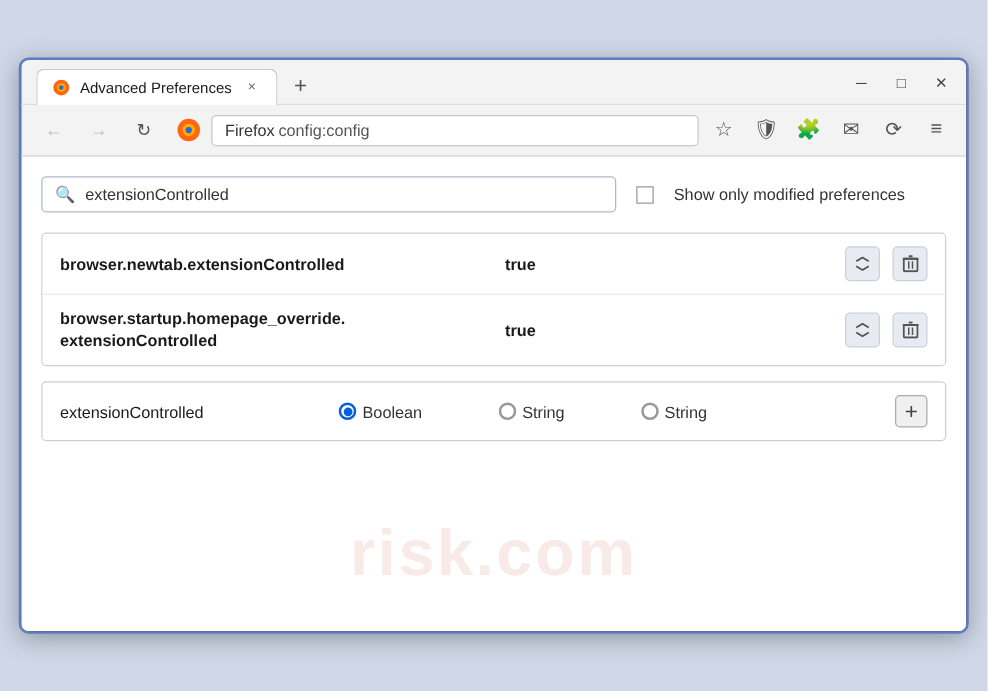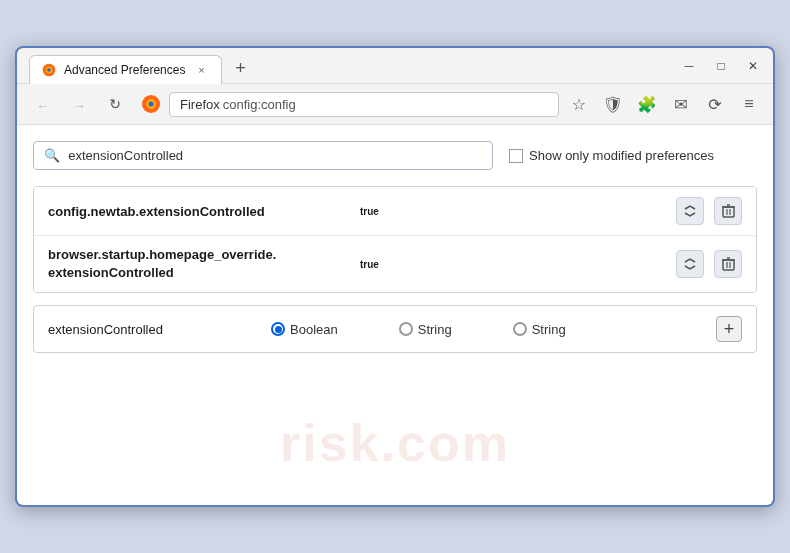--- a/index.html
+++ b/index.html
@@ -199,21 +199,21 @@
       border: none;
       outline: none;
       font-size: 13px;
       color: #333;
       flex: 1;
       background: transparent;
     }
     .show-modified-label {
       display: flex;
       align-items: center;
-      gap: 6px;
+      gap: 16px;
       font-size: 13px;
       color: #333;
       white-space: nowrap;
     }
     .checkbox-box {
       width: 14px;
       height: 14px;
       border: 1px solid #999;
       background: white;
       display: inline-block;
@@ -235,22 +235,23 @@
     }
     .result-row:last-child { border-bottom: none; gap: 12px; }
     .pref-name {
       font-weight: bold;
       font-size: 13px;
       color: #1a1a1a;
       min-width: 300px;
     }
     .pref-value {
       font-weight: bold;
-      font-size: 10px;
+      font-size: 13px;
       color: #1a1a1a;
+      margin-left: 44px;
     }
     .row-actions {
       margin-left: auto;
       display: flex;
       gap: 10px;
       align-items: center;
     }
     .action-btn {
       width: 28px;
       height: 28px;
@@ -391,21 +392,21 @@
       </div>
       <label class="show-modified-label">
         <span class="checkbox-box"></span>
         <span>Show only modified preferences</span>
       </label>
     </div>
 
     <div class="results-table">
 
       <div class="result-row">
-        <span class="pref-name">config.newtab.extensionControlled</span>
+        <span class="pref-name">browser.newtab.extensionControlled</span>
         <span class="pref-value">true</span>
         <div class="row-actions">
           <div class="action-btn">
             <svg width="14" height="14" viewBox="0 0 14 14">
               <path d="M2 5 L7 2 L12 5" stroke="#555" stroke-width="1.5" fill="none"></path>
               <path d="M2 9 L7 12 L12 9" stroke="#555" stroke-width="1.5" fill="none"></path>
             </svg>
           </div>
           <div class="action-btn">
             <svg width="13" height="14" viewBox="0 0 13 14">

